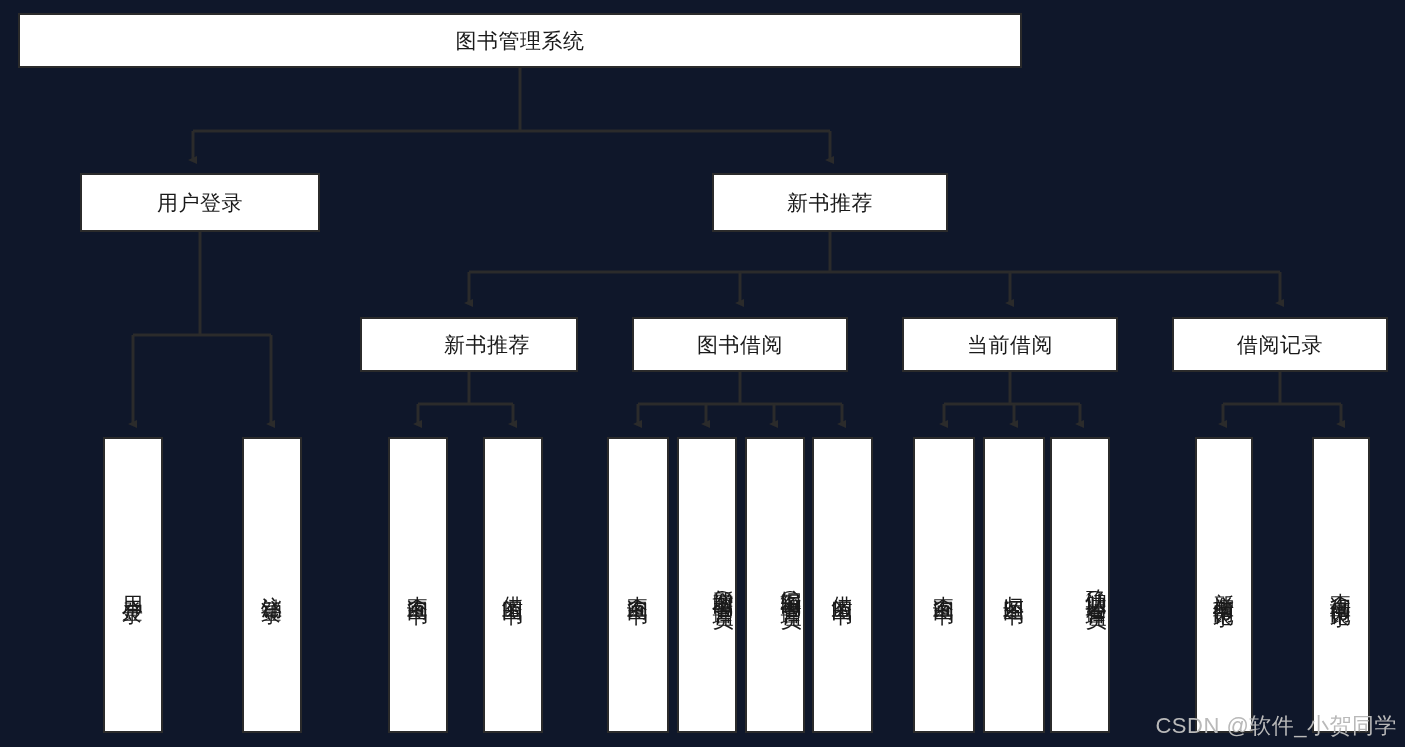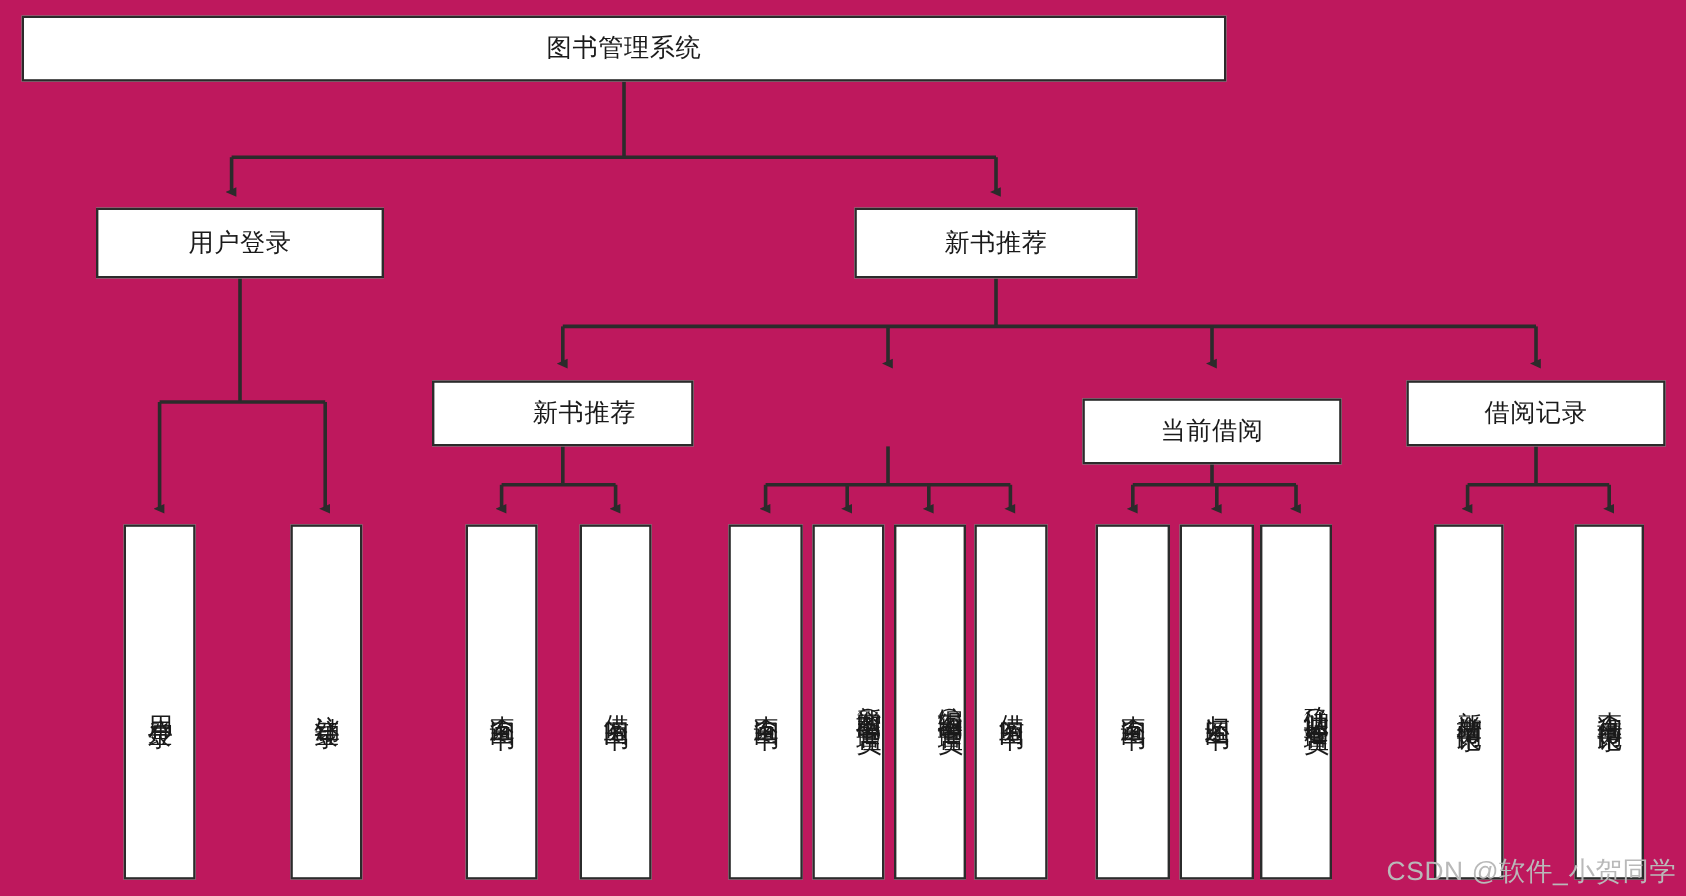--- a/index.html
+++ b/index.html
@@ -7,21 +7,21 @@
     padding: 0;
     background: #ffffff;
   }
   body {
     font-family: "Liberation Sans", "DejaVu Sans", sans-serif;
   }
   #canvas {
     position: relative;
     width: 1405px;
     height: 747px;
-    background: #be185d;
+    background: #0f172a;
     overflow: hidden;
   }
   #wires {
     position: absolute;
     left: 0;
     top: 0;
     width: 1405px;
     height: 747px;
     pointer-events: none;
   }
@@ -133,21 +133,24 @@
   <div class="node horiz" style="left:80px; top:173px; width:240px; height:59px;">
     <span class="node-label">用户登录</span>
   </div>
   <div class="node horiz" style="left:712px; top:173px; width:236px; height:59px;">
     <span class="node-label">新书推荐</span>
   </div>
 
   <div class="node horiz" style="left:360px; top:317px; width:218px; height:55px;padding-left:36px;">
     <span class="node-label">新书推荐</span>
   </div>
-  <div class="node horiz" style="left:902px; top:317px; width:216px; height:55px;margin-top:15px;">
+  <div class="node horiz" style="left:632px; top:317px; width:216px; height:55px;">
+    <span class="node-label">图书借阅</span>
+  </div>
+  <div class="node horiz" style="left:902px; top:317px; width:216px; height:55px;">
     <span class="node-label">当前借阅</span>
   </div>
   <div class="node horiz" style="left:1172px; top:317px; width:216px; height:55px;">
     <span class="node-label">借阅记录</span>
   </div>
 
   <div class="node vert pushdown" style="left:103px; top:437px; width:60px; height:296px;">
     <span class="node-label">用户登录</span>
   </div>
   <div class="node vert pushdown" style="left:242px; top:437px; width:60px; height:296px;">

